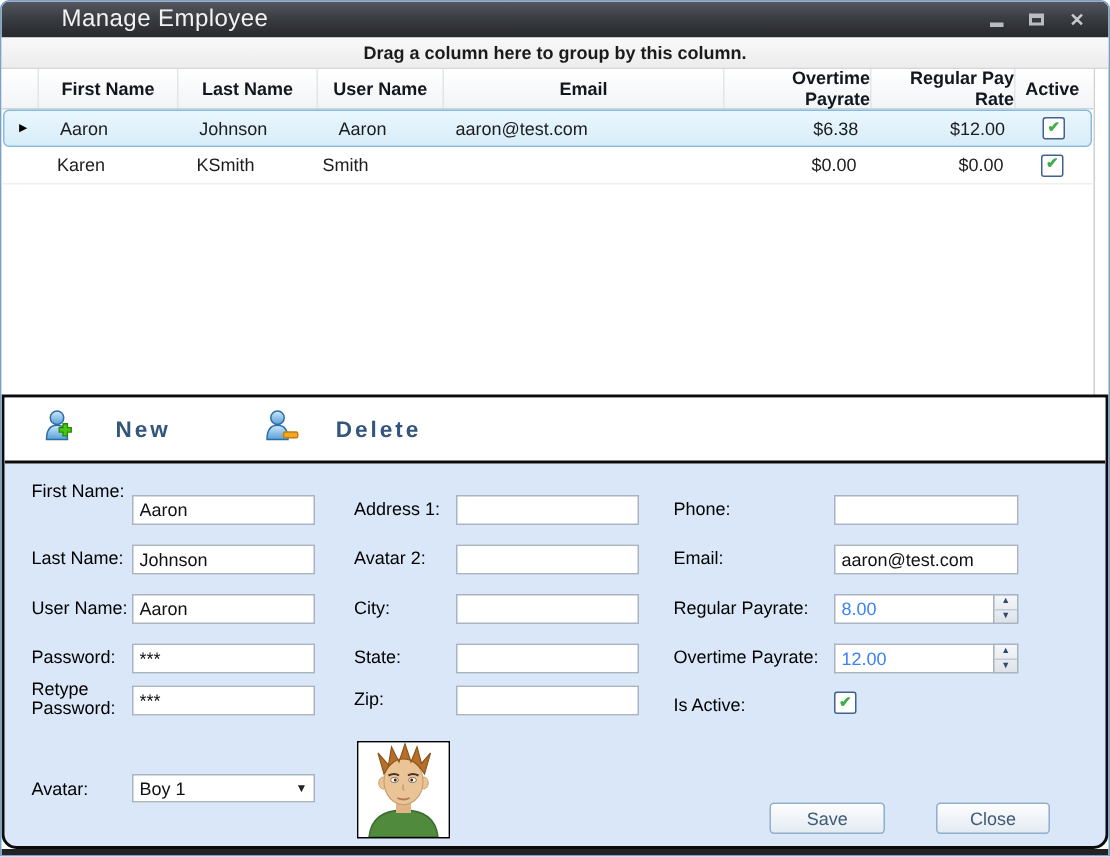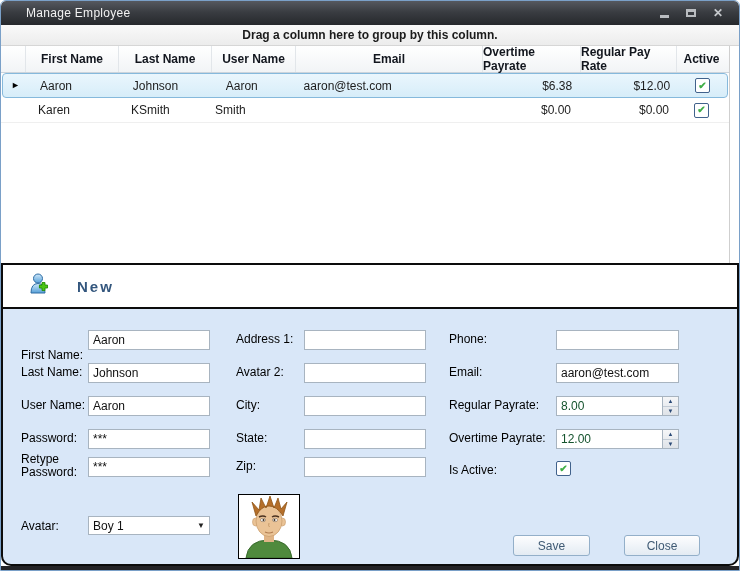--- a/index.html
+++ b/index.html
@@ -8,38 +8,38 @@
     position:relative; width:740px; height:571px; background:#ffffff;
     border:1px solid #7aa0c8; border-radius:6px 6px 0 0; overflow:hidden;
   }
   
   .titlebar {
     position:absolute; top:0; left:0; right:0; height:24px;
     background:linear-gradient(#55585f, #3a3d42 45%, #26282c);
     border-radius:5px 5px 0 0;
     display:flex; align-items:center;
   }
-  .titlebar .title { color:#f2f2f2; font-size:12px; padding-left:25px; letter-spacing:0.3px; }
+  .titlebar .title { color:#f2f2f2; font-size:16px; padding-left:40px; letter-spacing:0.3px; }
   .win-controls { margin-left:auto; display:flex; align-items:center; gap:9px; padding-right:12px; }
   .wc { width:18px; height:16px; display:flex; align-items:center; justify-content:center; cursor:default; }
   .min-shape { width:9px; height:3px; background:#b9bcc0; margin-top:6px; }
   .max-shape { width:10px; height:8px; border:2px solid #b9bcc0; border-top-width:3px; }
   .wc.close { color:#c6c9cd; font-size:12px; font-weight:bold; }
   
   .groupbar {
     position:absolute; top:24px; left:0; right:0; height:21px;
     background:linear-gradient(#f9f9f9,#ececec);
     border-bottom:1px solid #d6d6d6;
     display:flex; align-items:center; justify-content:center;
   }
   .groupbar span { font-size:12px; font-weight:bold; color:#1b1b1b; }
   
   .grid {
     position:absolute; top:45px; left:0; width:729px; height:246px;
-    background:#ffffff; border-right:1px solid #cfcfcf;
+    background:#ffffff; border-right:1px solid #cfcfcf;text-align:right;
   }
   .ghead { display:flex; height:27px; background:linear-gradient(#ffffff,#f2f4f6); border-bottom:1px solid #ccd4dc; }
   .ghead .gc {
     display:flex; align-items:center; justify-content:center;
     font-size:12px; font-weight:bold; color:#12161e;
     border-right:1px solid #e2e6ea; height:100%;
   }
   .gc.c-ind   { width:25px; }
   .gc.c-fn    { width:93px; }
   .gc.c-ln    { width:93px; }
@@ -83,21 +83,21 @@
   .formarea { position:relative; height:253px; }
   .flabel { position:absolute; font-size:12px; color:#000; line-height:13px; }
   .ftext {
     position:absolute; width:122px; height:20px; background:#fff;
     border:1px solid #a8b4c0; font-size:12px; color:#111; padding:2px 4px;
     font-family:"Liberation Sans", sans-serif; outline:none;
   }
   .spinwrap { position:absolute; width:123px; height:20px; display:flex; }
   .spinwrap input {
     flex:1; min-width:0; height:20px; background:#fff; border:1px solid #a8b4c0; border-right:none;
-    font-size:12px; color:#14532d; padding:2px 4px; font-family:"Liberation Sans", sans-serif; outline:none;
+    font-size:12px; color:#3b82f6; padding:2px 4px; font-family:"Liberation Sans", sans-serif; outline:none;
   }
   .spinner { width:17px; height:20px; border:1px solid #a8b4c0; display:flex; flex-direction:column; background:linear-gradient(#f5f6f8,#dfe3e8); }
   .spinner .sbtn { flex:1; display:flex; align-items:center; justify-content:center; font-size:6px; color:#2b4a77; line-height:6px; border-bottom:1px solid #c3ccd6; }
   .spinner .sbtn:last-child { border-bottom:none; }
   .fcheck {
     position:absolute; width:15px; height:15px; background:#fff;
     border:1px solid #41628c; border-radius:2px;
     display:flex; align-items:center; justify-content:center;
   }
   .fcheck .mark { color:#3fae47; font-size:10px; font-weight:bold; line-height:10px; }
@@ -204,25 +204,41 @@
                   <stop offset="1" stop-color="#56a0d8"></stop>
               </linearGradient>
             </defs>
             <circle cx="9" cy="5.5" r="4.5" fill="url(#pg1)" stroke="#2e6da4" stroke-width="1"></circle>
             <path d="M2,20 Q2,10.5 9,10.5 Q16,10.5 16,20 Z" fill="url(#pg1)" stroke="#2e6da4" stroke-width="1"></path>
             <path d="M17,13 h3 v-3 h3.5 v3 h3 v3.5 h-3 v3 h-3.5 v-3 h-3 Z" transform="translate(-4,1) scale(0.85)" fill="#4cc414" stroke="#1e8a00" stroke-width="1"></path>
           </svg>
         </span>
         <span class="tlabel">New</span>
       </div>
+      <div class="tbtn">
+        <span>
+          <svg width="24" height="22" viewBox="0 0 24 22">
+            <defs>
+              <linearGradient id="pg2" x1="0" y1="0" x2="0" y2="1">
+                <stop offset="0" stop-color="#cfe8fa"></stop>
+                  <stop offset="1" stop-color="#56a0d8"></stop>
+              </linearGradient>
+            </defs>
+            <circle cx="9" cy="5.5" r="4.5" fill="url(#pg2)" stroke="#2e6da4" stroke-width="1"></circle>
+            <path d="M2,20 Q2,10.5 9,10.5 Q16,10.5 16,20 Z" fill="url(#pg2)" stroke="#2e6da4" stroke-width="1"></path>
+            <rect x="13" y="15" width="9.5" height="3.8" rx="1" fill="#f5a623" stroke="#c07f10" stroke-width="1"></rect>
+          </svg>
+        </span>
+        <span class="tlabel">Delete</span>
+      </div>
     </div>
 
     <div class="formarea">
 
-      <span class="flabel l1" style="top:40px">First Name:</span>
+      <span class="flabel l1" style="top:12px">First Name:</span>
       <input class="ftext f1" style="top: 21px;" value="Aaron">
       <span class="flabel l1" style="top:57px">Last Name:</span>
       <input class="ftext f1" style="top: 54px;" value="Johnson">
       <span class="flabel l1" style="top:90px">User Name:</span>
       <input class="ftext f1" style="top: 87px;" value="Aaron">
       <span class="flabel l1" style="top:123px">Password:</span>
       <input class="ftext f1" style="top: 120px;" value="***">
       <span class="flabel l1" style="top:144px">Retype Password:</span>
       <input class="ftext f1" style="top: 148px;" value="***">
 

